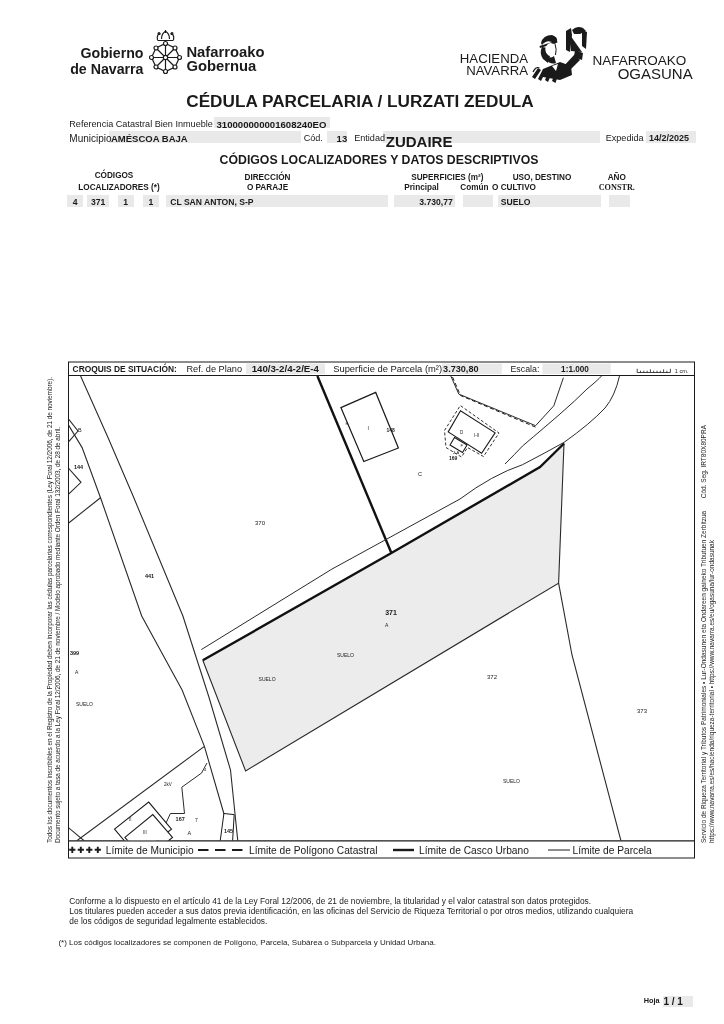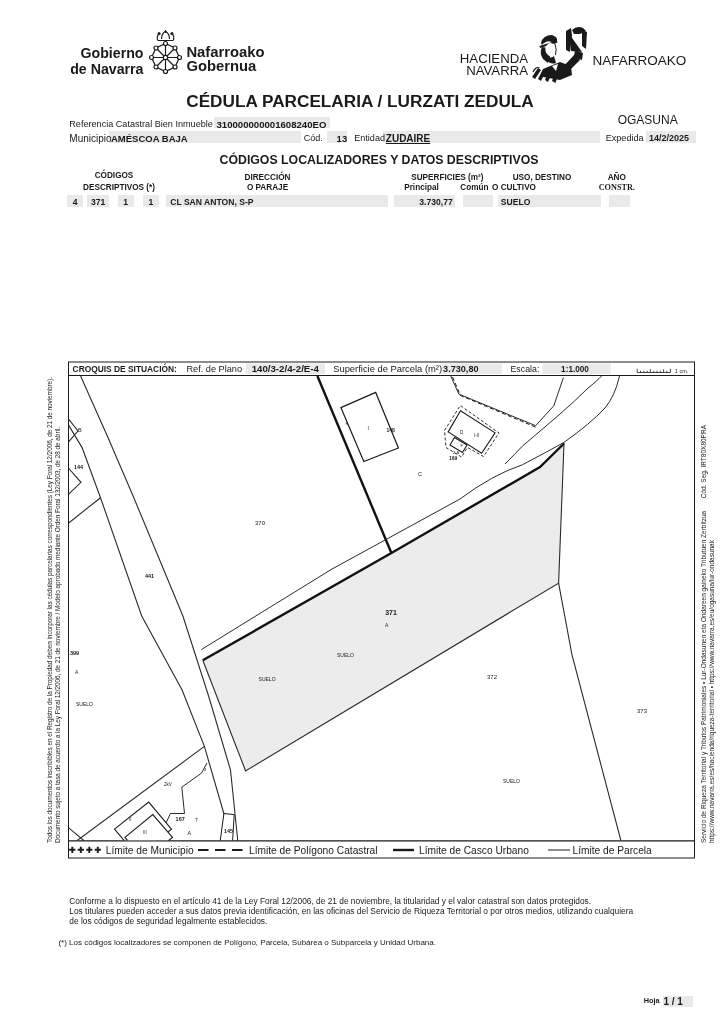--- a/index.html
+++ b/index.html
@@ -56,45 +56,45 @@
 <path d="M15 58 L19 49 L22 51 L18 60 Z"></path>
 <path d="M22 59 L25 51 L28 53 L25.5 61 Z"></path>
 </g>
 <path d="M3 50 Q6 44 9.5 46" stroke="#1a1a1a" stroke-width="1.2" fill="none"></path>
 <path d="M22 44 L28 42 L26 49 Z" fill="#fff"></path>
 <ellipse cx="20.5" cy="27.5" rx="5" ry="6.5" fill="#fff"></ellipse>
 <path d="M25 22 Q27 27 25.5 33" stroke="#1a1a1a" stroke-width="1" fill="none"></path>
 </svg>
 
 <div class="abs" style="left:592.6px;top:53px;font-size:13.5px;">NAFARROAKO</div>
-<div class="abs" style="left:617.7px;top:65.4px;font-size:12px;margin-top:48px;">OGASUNA</div>
+<div class="abs" style="left:617.7px;top:65.4px;font-size:15px;">OGASUNA</div>
 
 <div class="abs b" style="left:-2px;top:91px;width:724px;text-align:center;font-size:17.2px;">CÉDULA PARCELARIA / LURZATI ZEDULA</div>
 
 <div class="gb" style="left:214px;top:116.5px;width:116px;height:11.5px;"></div>
 <div class="abs" style="left:69.3px;top:119px;font-size:9.1px;">Referencia Catastral Bien Inmueble</div>
 <div class="abs b" style="left:216.5px;top:118.5px;font-size:9.6px;">310000000001608240EO</div>
 
 <div class="gb" style="left:108.8px;top:131px;width:192.4px;height:11.5px;"></div>
 <div class="gb" style="left:327.3px;top:131px;width:19.9px;height:11.5px;"></div>
 <div class="gb" style="left:383.3px;top:131px;width:216.9px;height:11.5px;"></div>
 <div class="gb" style="left:646.4px;top:131px;width:50px;height:11.5px;"></div>
 <div class="abs" style="left:69.3px;top:133px;font-size:10px;">Municipio</div>
 <div class="abs b" style="left:111px;top:132.5px;font-size:9.5px;">AMÉSCOA BAJA</div>
 <div class="abs" style="left:303.7px;top:133px;font-size:9.1px;">Cód.</div>
 <div class="abs b" style="left:327.3px;top:132.5px;width:19.9px;text-align:right;font-size:9.5px;">13</div>
 <div class="abs" style="left:354.2px;top:133px;font-size:9.1px;">Entidad</div>
-<div class="abs b" style="left:385.8px;top:132.5px;font-size:10px;text-decoration:underline;">ZUDAIRE</div>
+<div class="abs b" style="left:385.8px;top:132.5px;font-size:15px;">ZUDAIRE</div>
 <div class="abs" style="left:605.7px;top:133px;font-size:9.1px;">Expedida</div>
 <div class="abs b" style="left:649px;top:132.5px;font-size:9px;">14/2/2025</div>
 
 <div class="abs b" style="left:17px;top:153px;width:724px;text-align:center;font-size:12.3px;">CÓDIGOS LOCALIZADORES Y DATOS DESCRIPTIVOS</div>
 
 <div class="abs b" style="left:64px;top:171px;width:100px;text-align:center;font-size:8.2px;">CÓDIGOS</div>
-<div class="abs b" style="left:69px;top:182.5px;width:100px;text-align:center;font-size:8.2px;">DESCRIPTIVOS (*)</div>
+<div class="abs b" style="left:69px;top:182.5px;width:100px;text-align:center;font-size:8.2px;">LOCALIZADORES (*)</div>
 <div class="abs b" style="left:217.5px;top:173px;width:100px;text-align:center;font-size:8.2px;">DIRECCIÓN</div>
 <div class="abs b" style="left:217.5px;top:182.5px;width:100px;text-align:center;font-size:8.2px;">O PARAJE</div>
 <div class="abs b" style="left:397.4px;top:173px;width:100px;text-align:center;font-size:8.2px;">SUPERFICIES (m²)</div>
 <div class="abs b" style="left:391.5px;top:182.5px;width:60px;text-align:center;font-size:8.2px;">Principal</div>
 <div class="abs b" style="left:444.4px;top:182.5px;width:60px;text-align:center;font-size:8.2px;">Común</div>
 <div class="abs b" style="left:492px;top:173px;width:100px;text-align:center;font-size:8.2px;">USO, DESTINO</div>
 <div class="abs b" style="left:492px;top:182.5px;width:100px;font-size:8.2px;">O CULTIVO</div>
 <div class="abs b" style="left:566.8px;top:173px;width:100px;text-align:center;font-size:8.2px;">AÑO</div>
 <div class="abs b" style="left:566.8px;top:182.5px;width:100px;text-align:center;font-size:8.2px;font-family:Liberation Serif, serif;">CONSTR.</div>
 

